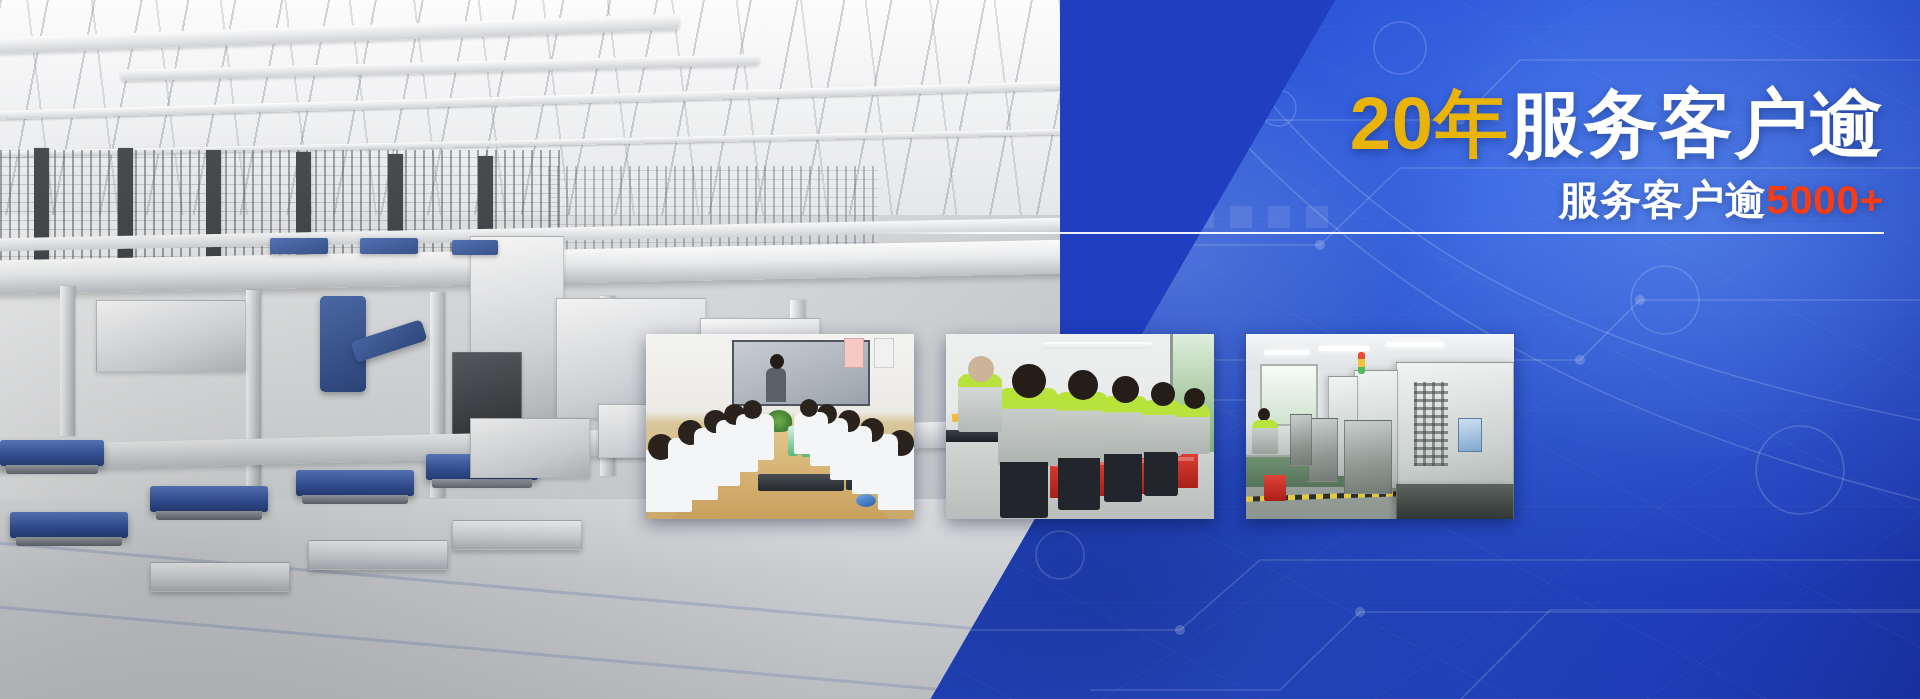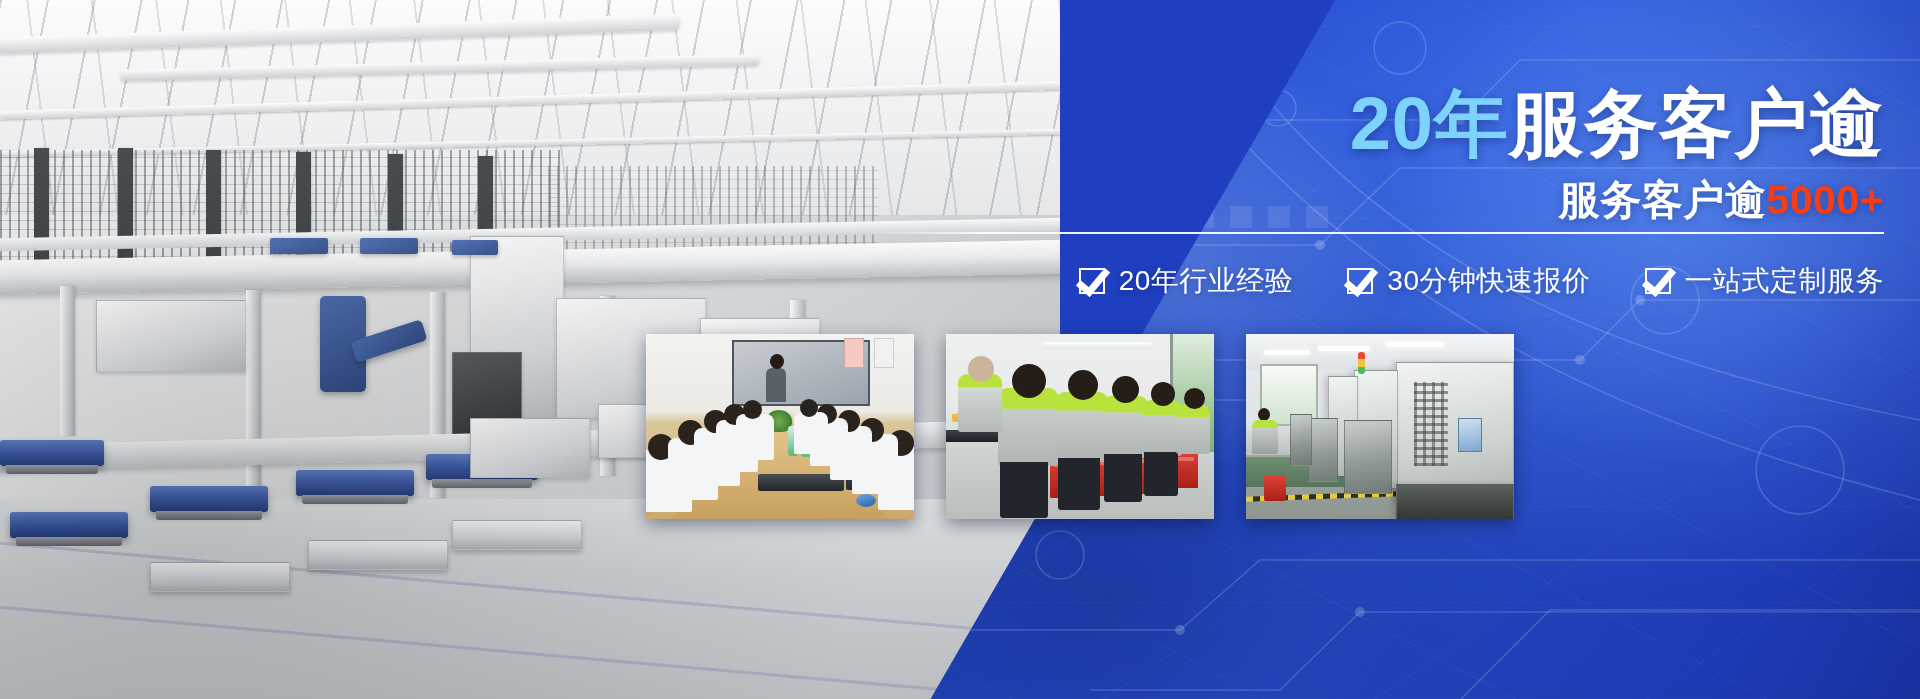--- a/index.html
+++ b/index.html
@@ -131,21 +131,21 @@
     position:absolute; left:0; top:0; width:1160px; height:699px;
     background:linear-gradient(118deg, rgba(255,255,255,.14) 0%, rgba(255,255,255,0) 26%);
   }
 
   
   .copy { position:absolute; right:36px; top:86px; width:760px; text-align:right; }
   .headline {
     font-size:74px; font-weight:bold; line-height:1.02; letter-spacing:1px;
     white-space:nowrap; text-shadow:0 3px 10px rgba(0,20,70,.38);
   }
-  .hl-red { color:#7dd3fc; }
+  .hl-red { color:#eab308; }
   .hl-white { color:#ffffff; }
   .subline {
     margin-top:12px; font-size:41px; font-weight:bold; letter-spacing:.5px;
     white-space:nowrap; text-shadow:0 2px 8px rgba(0,20,70,.35);
   }
   .sub-white { color:#ffffff; }
   .sub-red { color:#fa3c14; }
   .divider {
     position:absolute; right:36px; top:232px; width:1020px; height:2px;
     background:linear-gradient(90deg, rgba(255,255,255,0) 0%, rgba(255,255,255,.92) 12%, rgba(255,255,255,.95) 100%);
@@ -362,34 +362,20 @@
     <div class="sheen"></div>
   </div>
 
   <div class="copy">
     <div class="headline"><span class="hl-red">20年</span><span class="hl-white">服务客户逾</span></div>
     <div class="subline"><span class="sub-white">服务客户逾</span><span class="sub-red">5000+</span></div>
   </div>
 
   <div class="divider"></div>
 
-  <div class="features">
-    <div class="feature">
-      <span class="chk"></span>
-      <span class="feature-label">20年行业经验</span>
-    </div>
-    <div class="feature">
-      <span class="chk"></span>
-      <span class="feature-label">30分钟快速报价</span>
-    </div>
-    <div class="feature">
-      <span class="chk"></span>
-      <span class="feature-label">一站式定制服务</span>
-    </div>
-  </div>
 
   <div class="thumbs">
 
     <div class="thumb">
       <div class="tin t1">
         <div class="screen"></div>
         <div class="wall-a"></div>
         <div class="wall-b"></div>
         <div class="presenter-body"></div>
         <div class="presenter-head"></div>

